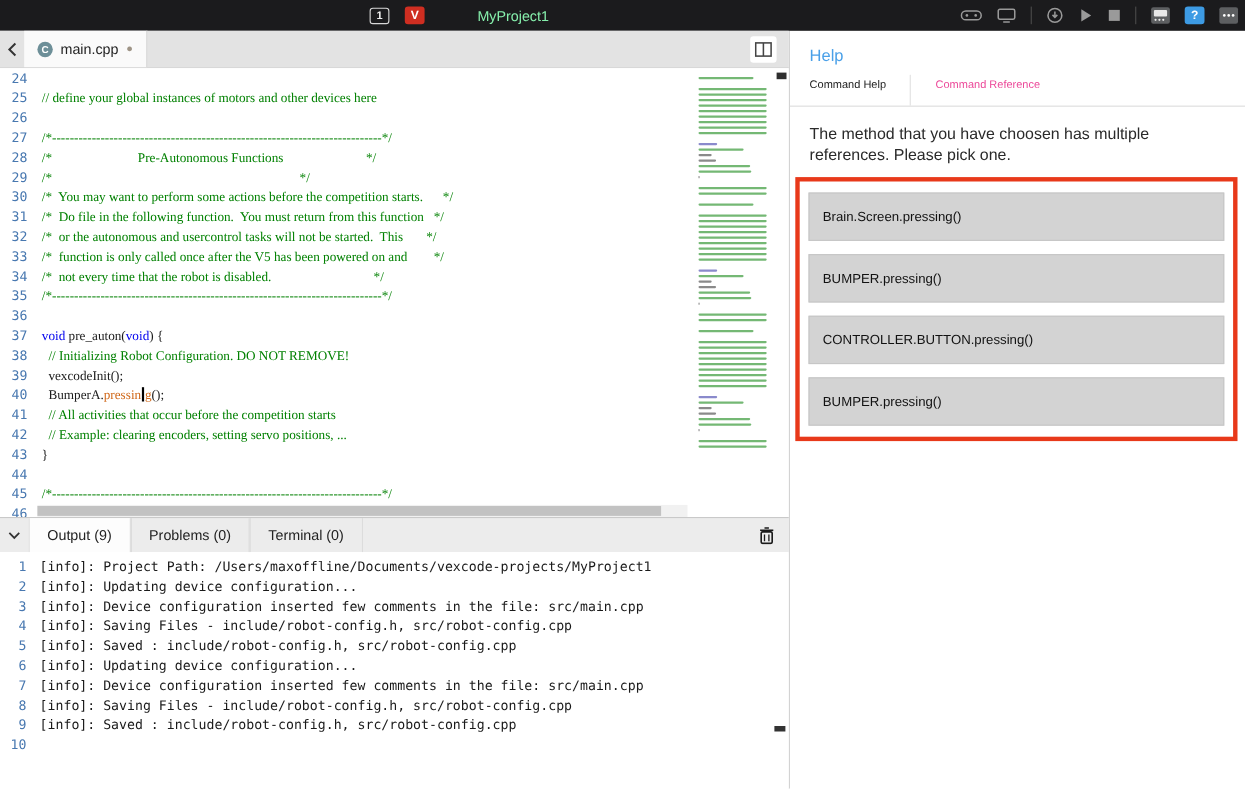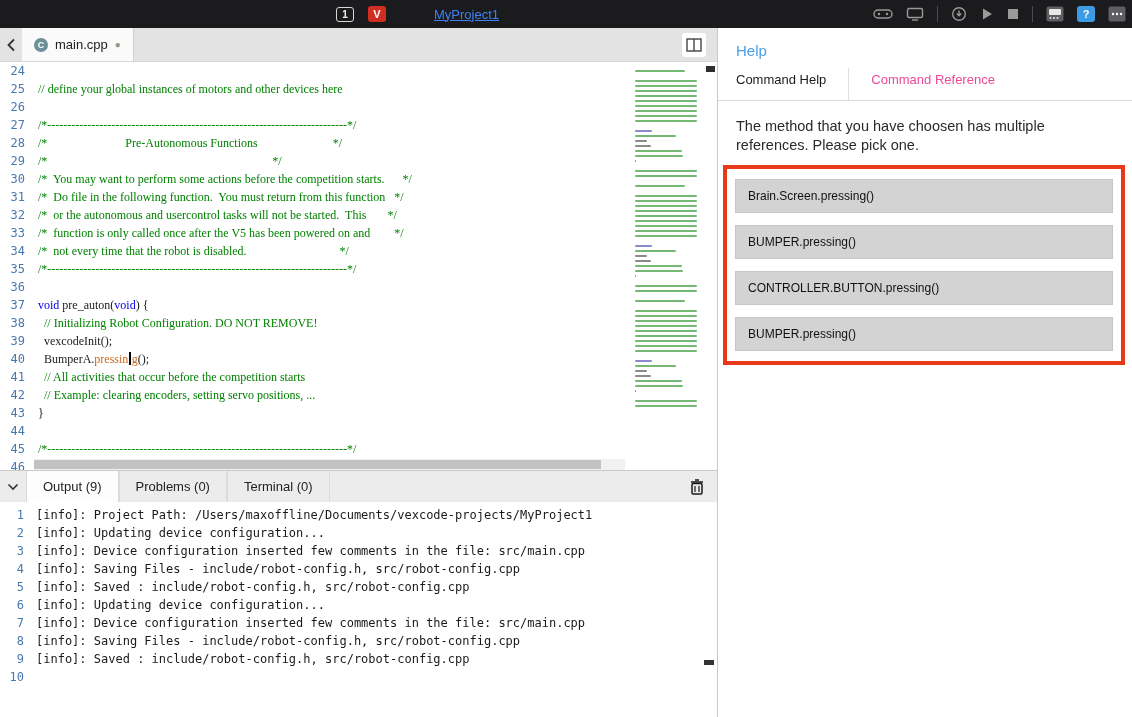--- a/index.html
+++ b/index.html
@@ -6,21 +6,21 @@
   html,body { width:1132px; height:717px; overflow:hidden; background:#fff;
               font-family:"Liberation Sans", sans-serif; }
 
   
   .top-bar { height:28px; background:#1b1b1d; position:relative; }
   .tb-center { position:absolute; left:336px; top:0; height:28px; display:flex; align-items:center; gap:14px; }
   .brain-badge { width:18px; height:15px; border:1.5px solid #d8d8d8; border-radius:3px; color:#f0f0f0;
                  font-size:10px; font-weight:bold; display:flex; align-items:center; justify-content:center; }
   .vex-logo { width:18px; height:16px; background:#cf2e21; border-radius:3px; color:#fff; font-weight:bold;
               font-size:11px; display:flex; align-items:center; justify-content:center; }
-  .tb-title { color:#3b82f6; font-size:13px; margin-left:34px;text-decoration:underline; }
+  .tb-title { color:#86efac; font-size:13px; margin-left:34px; }
   .tb-right { position:absolute; right:6px; top:0; height:28px; display:flex; align-items:center; gap:13px; }
   .tb-sep { width:1px; height:16px; background:#4b4b4b; }
   .icon-btn { background:none; border:none; display:flex; align-items:center; justify-content:center; padding:0; cursor:pointer; }
   .sq-icon { width:18px; height:16px; border-radius:3px; display:flex; align-items:center; justify-content:center;
              font-size:11px; color:#fff; font-weight:bold; }
   .help-sq { background:#3d9be4; }
 
   
   .main { display:flex; height:689px; }
   .left-col { width:717px; display:flex; flex-direction:column; }
@@ -70,27 +70,27 @@
   .output { height:215px; background:#fff; position:relative; font-family:"DejaVu Sans Mono", monospace;
             font-size:12px; line-height:18px; padding-top:4px; }
   .out-row { display:flex; height:18px; }
   .out-ln { width:24px; flex:none; text-align:right; color:#4878b0; padding-right:12px; box-sizing:content-box; }
   .out-text { white-space:pre; color:#1a1a1a; }
   .out-dash { position:absolute; right:3px; bottom:52px; width:10px; height:5px; background:#333; }
 
   
   .help-title { color:#4aa0e8; font-size:15px; padding:14px 18px 9px; }
   .help-tabs { display:flex; padding:0 18px; border-bottom:1px solid #dcdcdc; }
-  .htab { font-size:13px; padding:4px 0 13px; background:none; border:none; cursor:pointer; }
+  .htab { font-size:10px; padding:4px 0 13px; background:none; border:none; cursor:pointer; }
   .htab.active { color:#1a1a1a; padding-right:22px; border-right:1px solid #e0e0e0; }
   .htab.inactive { color:#ec4899; padding-left:22px; }
   .help-msg { font-size:14.5px; color:#2a2a2a; padding:16px 18px 0; line-height:19px; max-width:392px; }
   .choices { margin:10px 7px 0 5px; border:4px solid #e8391a; padding:10px 8px; display:flex;
              flex-direction:column; gap:12px; }
-  .choice { background:#d3d3d3; border:1px solid #c6c6c6; height:34px; display:flex; align-items:center;
+  .choice { background:#d3d3d3; border:1px solid #c6c6c6; height:44px; display:flex; align-items:center;
             padding:0 12px; font-size:12px; color:#111; cursor:pointer; }
 </style>
 </head>
 <body>
 
 <div class="top-bar">
   <div class="tb-center">
     <div class="brain-badge">1</div>
     <div class="vex-logo">V</div>
     <div class="tb-title">MyProject1</div>

